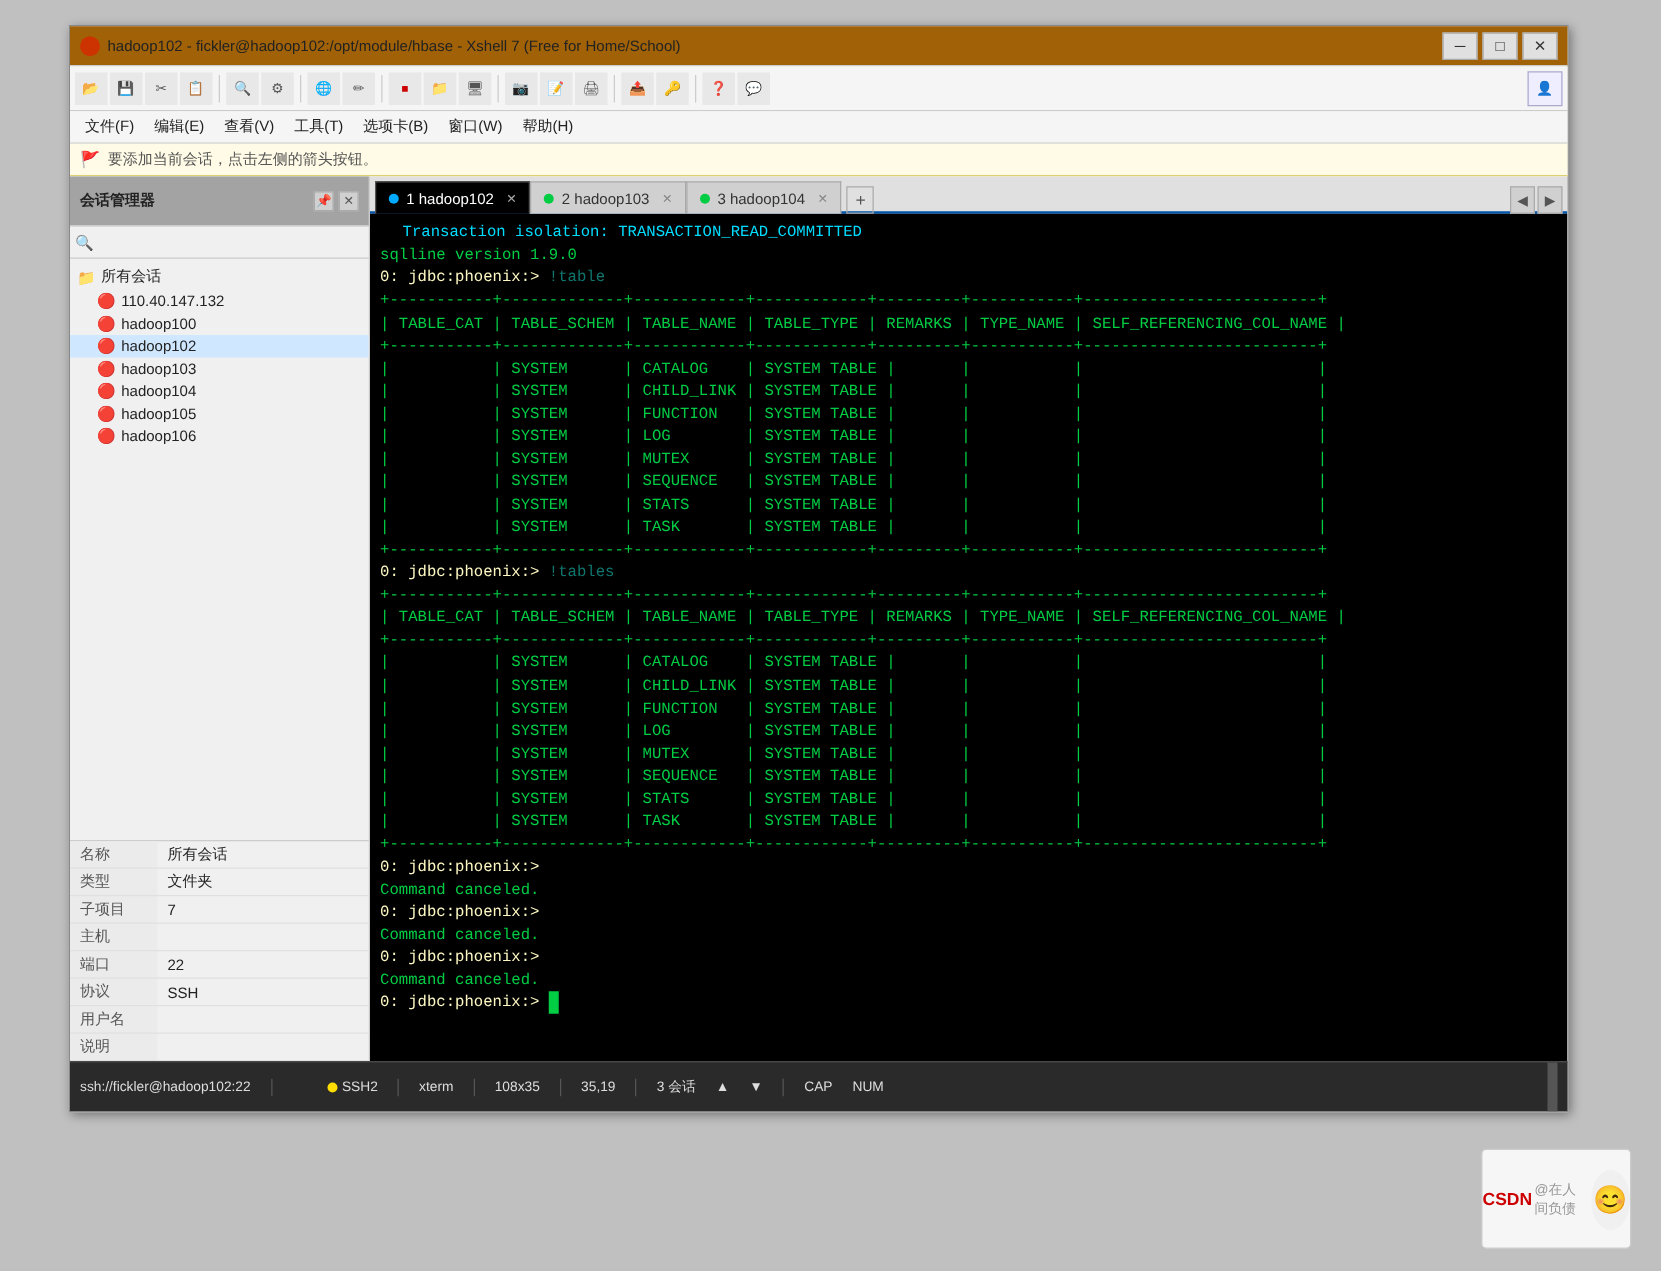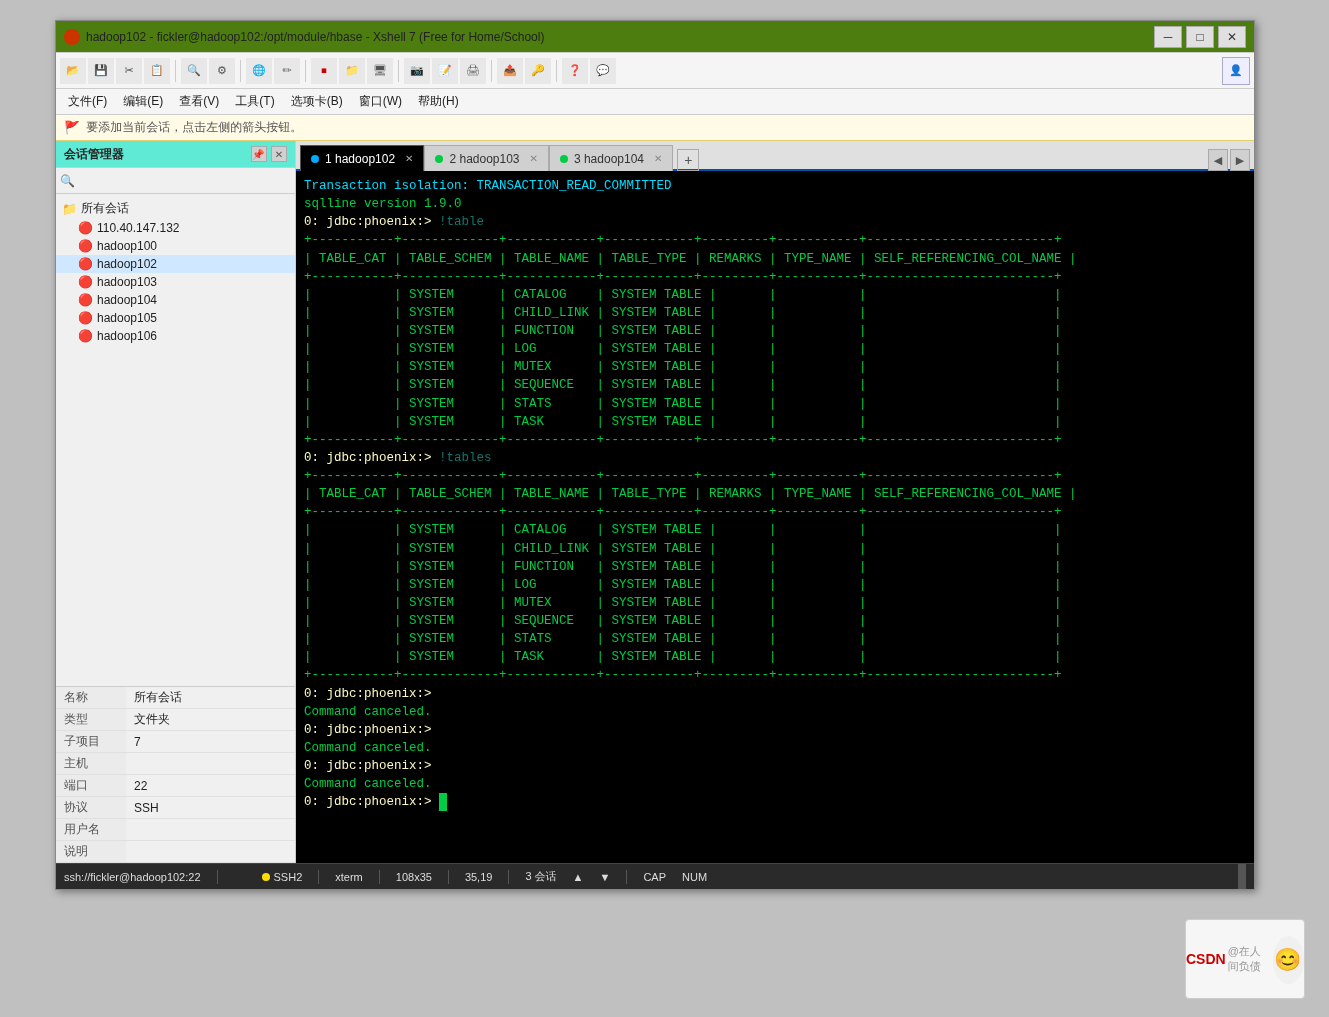--- a/index.html
+++ b/index.html
@@ -21,21 +21,21 @@
       height: 870px;
       background: #f0f0f0;
       border: 1px solid #888;
       box-shadow: 2px 2px 8px rgba(0,0,0,0.4);
       display: flex;
       flex-direction: column;
     }
 
     
     .title-bar {
-      background: #4d7c0f;
+      background: #a16207;
       height: 32px;
       display: flex;
       align-items: center;
       padding: 0 8px;
       border-bottom: 1px solid #ccc;
       flex-shrink: 0;
     }
     .title-bar-icon {
       width: 16px;
       height: 16px;
@@ -143,22 +143,22 @@
     
     .sidebar {
       width: 240px;
       background: #f0f0f0;
       border-right: 1px solid #ccc;
       display: flex;
       flex-direction: column;
       flex-shrink: 0;
     }
     .sidebar-header {
-      height: 27px;
-      background: #5eead4;
+      height: 40px;
+      background: #a3a3a3;
       border-bottom: 1px solid #ccc;
       display: flex;
       align-items: center;
       padding: 0 8px;
       justify-content: space-between;
     }
     .sidebar-title {
       font-size: 12px;
       font-weight: bold;
       color: #222;
@@ -341,27 +341,27 @@
       font-family: 'Courier New', Courier, monospace;
       font-size: 12.5px;
       padding: 6px 8px;
       overflow-y: auto;
       line-height: 1.45;
     }
     .term-line {
       white-space: pre;
     }
     .term-green { color: #00cc44; }
-    .term-cyan { color: #00ddff; }
+    .term-cyan { color: #00ddff; margin-left: 18px; }
     .term-prompt { color: #fef9c3; }
     .term-cmd { color: #0f766e; margin-top: 44px; }
 
     
     .status-bar {
-      height: 26px;
+      height: 40px;
       background: #2a2a2a;
       border-top: 1px solid #444;
       display: flex;
       align-items: center;
       padding: 0 8px;
       gap: 16px;
       flex-shrink: 0;
       color: #ddd;
       font-size: 11px;
     }

